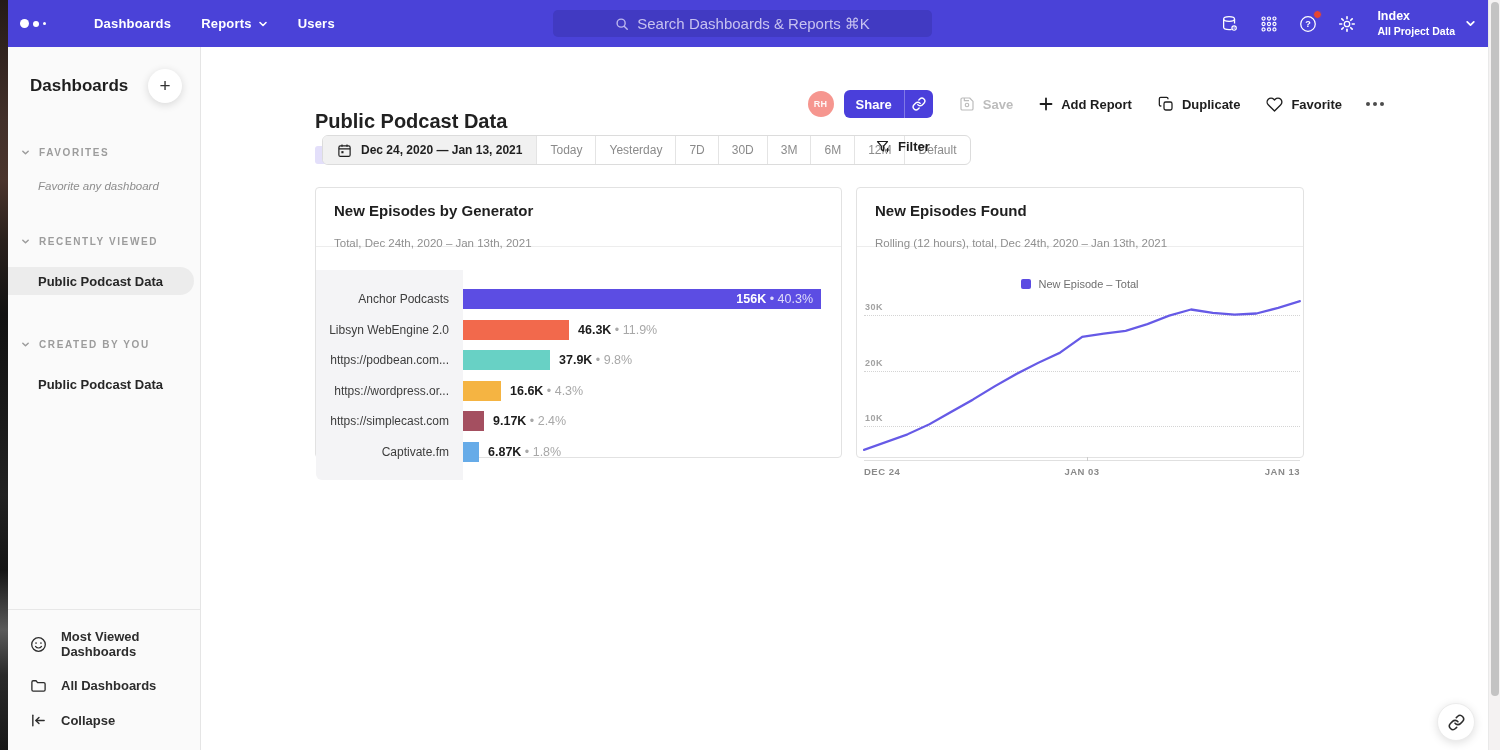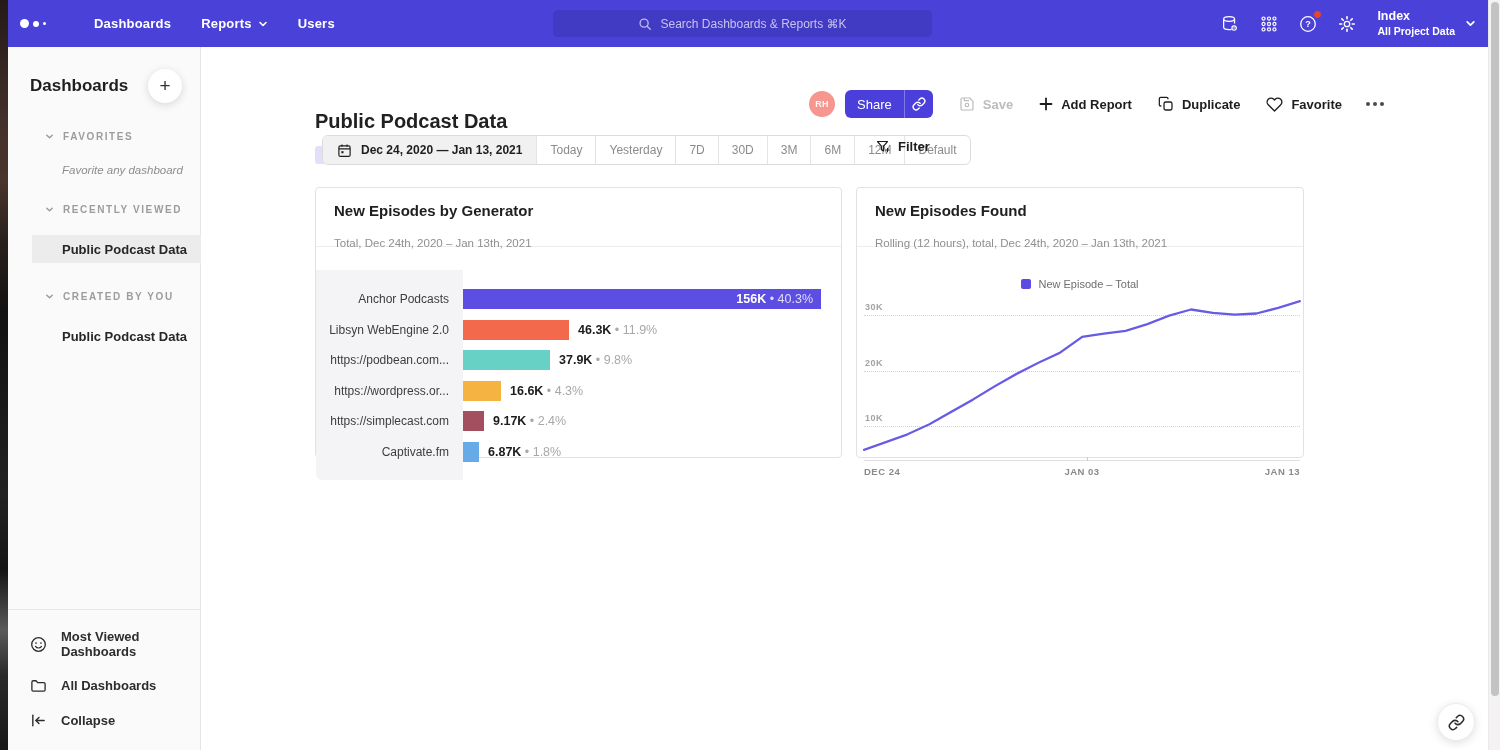--- a/index.html
+++ b/index.html
@@ -15,40 +15,40 @@
   .topnav { position:absolute; left:8px; top:0; width:1480px; height:47px;
     background:#4a42d8; display:flex; align-items:center; color:#fff; }
   .logo { display:flex; align-items:center; gap:4px; margin-left:12px; width:44px; }
   .logo .d1{ width:9px;height:9px;border-radius:50%;background:#fff;}
   .logo .d2{ width:6px;height:6px;border-radius:50%;background:#fff;}
   .logo .d3{ width:3px;height:3px;border-radius:50%;background:#fff;}
   .nav-item { font-size:13px; font-weight:700; letter-spacing:.2px; margin-left:30px;
     display:flex; align-items:center; gap:6px; cursor:pointer; white-space:nowrap; }
   .searchbar { position:absolute; left:545px; top:10px; width:379px; height:27px;
     background:#413ac2; border-radius:5px; display:flex; align-items:center;
-    justify-content:center; gap:8px; color:#c7c2f0; font-size:12px; cursor:text; }
+    justify-content:center; gap:8px; color:#c7c2f0; font-size:15px; cursor:text; }
   .nav-right { position:absolute; right:12px; top:0; height:47px; display:flex; align-items:center; }
   .nav-icon { width:21px; height:21px; margin-left:18px; position:relative; cursor:pointer;
     display:flex; align-items:center; justify-content:center; }
   .nav-badge { position:absolute; top:-3px; right:-4px; width:9px; height:9px;
     border-radius:50%; background:#e8452f; border:1px solid #4a42d8; }
   .project-switch { display:flex; align-items:center; margin-left:20px; cursor:pointer; gap:10px; }
   .project-name { font-size:12.5px; font-weight:700; line-height:1.25; }
   .project-scope { font-size:10.5px; font-weight:700; line-height:1.25; }
 
   
   .sidebar { position:absolute; left:8px; top:47px; width:193px; height:703px;
     background:#fafafa; border-right:1px solid #e5e5e5; }
   .sb-head { display:flex; align-items:center; justify-content:space-between;
     padding:22px 18px 0 22px; }
   .sb-title { font-size:17px; font-weight:700; color:#1e1e1e; }
   .sb-add { width:34px; height:34px; border-radius:50%; background:#fff;
     box-shadow:0 2px 8px rgba(0,0,0,.14); display:flex; align-items:center;
     justify-content:center; font-size:19px; color:#333; cursor:pointer; font-weight:400; }
-  .sb-section { margin-top:28px;padding-left:24px; }
+  .sb-section { margin-top:44px; }
   .sb-sec-head { display:flex; align-items:center; gap:9px; padding-left:13px;
     font-size:10px; font-weight:700; letter-spacing:1.6px; color:#9c9c9c; cursor:pointer; }
   .sb-empty { font-size:11.5px; font-style:italic; color:#8d8d8d; padding-left:30px; margin-top:22px; }
   .sb-item { position:relative; height:28px; display:flex; align-items:center;
     margin-top:20px; cursor:pointer; }
   .sb-item .pill { position:absolute; left:0; top:0; width:186px; height:28px;
     background:#ececec; border-radius:0 16px 16px 0; }
   .sb-item-label { position:relative; padding-left:30px; font-size:13px; font-weight:700; color:#272727; }
   .sb-footer { position:absolute; left:0; bottom:0; width:100%; border-top:1px solid #e7e7e7;
     padding:10px 0 12px 0; background:#fafafa; }
@@ -60,21 +60,21 @@
   .main { position:absolute; left:201px; top:47px; width:1287px; height:703px; background:#fff; }
   .page-title { position:absolute; left:114px; top:63px; font-size:20px; font-weight:700; color:#212121; }
   .badge-public { position:absolute; left:114px; top:99px; background:#e3dffa; color:#5b4be2;
     font-size:10.5px; font-weight:700; padding:3px 7px; border-radius:3px; }
 
   .actions { position:absolute; right:104px; top:42px; height:30px; display:flex; align-items:center; }
   .avatar { width:26px; height:26px; border-radius:50%; background:#f6968f; color:rgba(255,255,255,.92);
     font-size:9px; font-weight:700; display:flex; align-items:center; justify-content:center; letter-spacing:.3px; }
   .share-btn { display:flex; align-items:stretch; height:28px; margin-left:10px; border-radius:6px;
     overflow:hidden; background:#4a3fdb; color:#fff; cursor:pointer; }
-  .share-main { padding:0 12px; display:flex; align-items:center; font-size:13px; font-weight:400; }
+  .share-main { padding:0 12px; display:flex; align-items:center; font-size:13px; font-weight:700; }
   .share-link { width:29px; display:flex; align-items:center; justify-content:center;
     border-left:1px solid rgba(255,255,255,.3); }
   .act-item { display:flex; align-items:center; gap:8px; font-size:13px; font-weight:700;
     color:#1e1e1e; margin-left:26px; cursor:pointer; white-space:nowrap; }
   .act-item.disabled { color:#bcbcbc; cursor:default; }
   .more-dots { display:flex; gap:3px; margin-left:24px; cursor:pointer; }
   .more-dots i { width:4px; height:4px; border-radius:50%; background:#4c4c4c; }
 
   
   .datebar { position:absolute; left:121px; top:88px; height:30px; display:flex;

